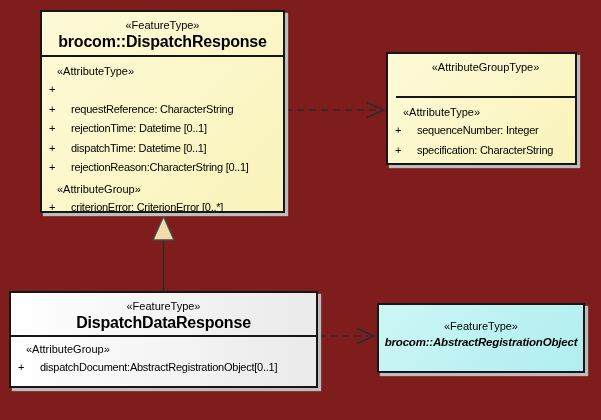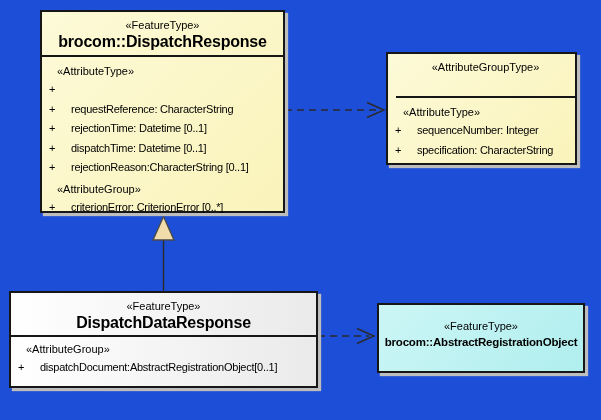--- a/index.html
+++ b/index.html
@@ -5,21 +5,21 @@
   html, body {
     margin: 0;
     padding: 0;
     background: #ffffff;
     font-family: "Liberation Sans", sans-serif;
   }
   .canvas {
     position: relative;
     width: 601px;
     height: 420px;
-    background: #1d4ed8;
+    background: #7f1d1d;
     overflow: hidden;
   }
   .connectors {
     position: absolute;
     left: 0; top: 0;
     width: 601px; height: 420px;
     z-index: 1;
   }
   .dash {
     stroke: #2a2a2a;
@@ -75,20 +75,21 @@
     font-size: 11px;
     line-height: 15px;
   }
   .cls-name {
     font-size: 16px;
     font-weight: bold;
     line-height: 17px;
     letter-spacing: -0.2px;
   }
   .italic-name {
+    font-style: italic;
   }
   .body {
     padding: 5px 19px 2px 6px;
   }
   .sec-header {
     padding-left: 9px;
     line-height: 18px;
     white-space: nowrap;
   }
   .attr-row {

